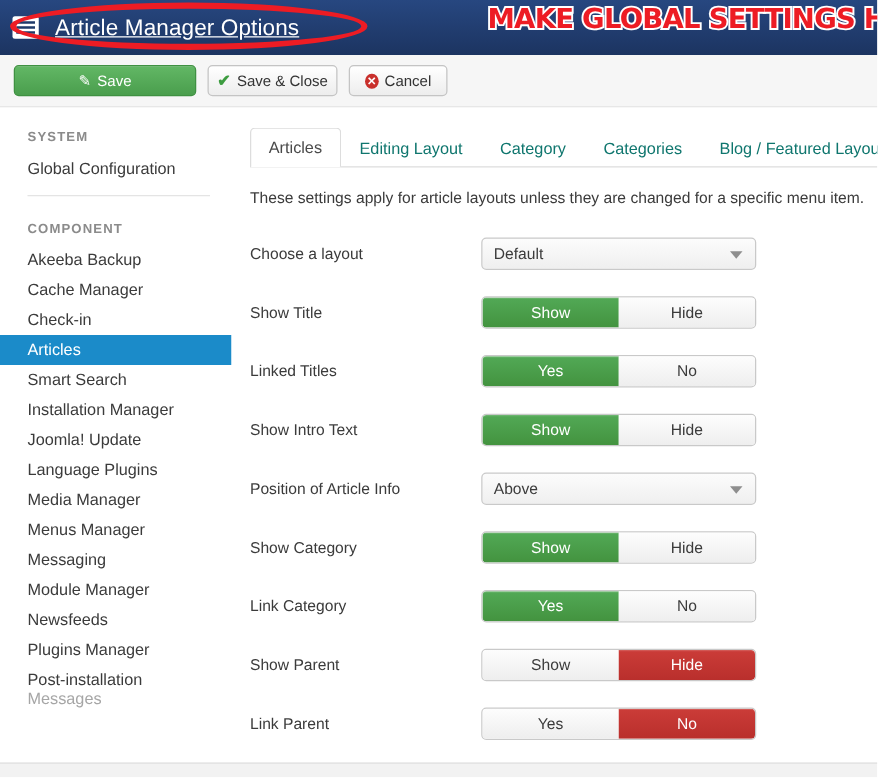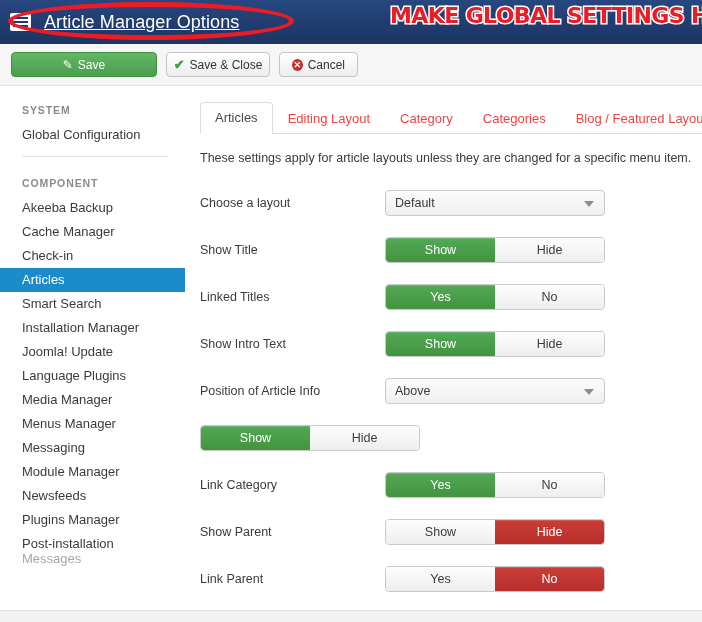--- a/index.html
+++ b/index.html
@@ -167,21 +167,21 @@
     position: relative;
     height: 33px;
     margin: 15px 0 0 10px;
     border-bottom: 1px solid #dddddd;
     display: flex;
     align-items: flex-end;
     width: 502px;
   }
   .tab {
     font-size: 13px;
-    color: #ef4444;
+    color: #0f766e;
     padding: 7px 14px 7px 14px;
     line-height: 16px;
     cursor: pointer;
     white-space: nowrap;
     border: 1px solid transparent;
     border-bottom: none;
     position: relative;
     top: 1px;
   }
   .tab.active {
@@ -374,20 +374,21 @@
           <div class="label">Position of Article Info</div>
           <div class="ctrl-wrap">
             <div class="sel">
               <span>Above</span>
               <span class="caret"></span>
             </div>
           </div>
         </div>
 
         <div class="row">
+          <div class="label">Show Category</div>
           <div class="ctrl-wrap">
             <div class="toggle">
               <div class="tog on-green">Show</div>
               <div class="tog">Hide</div>
             </div>
           </div>
         </div>
 
         <div class="row">
           <div class="label">Link Category</div>

